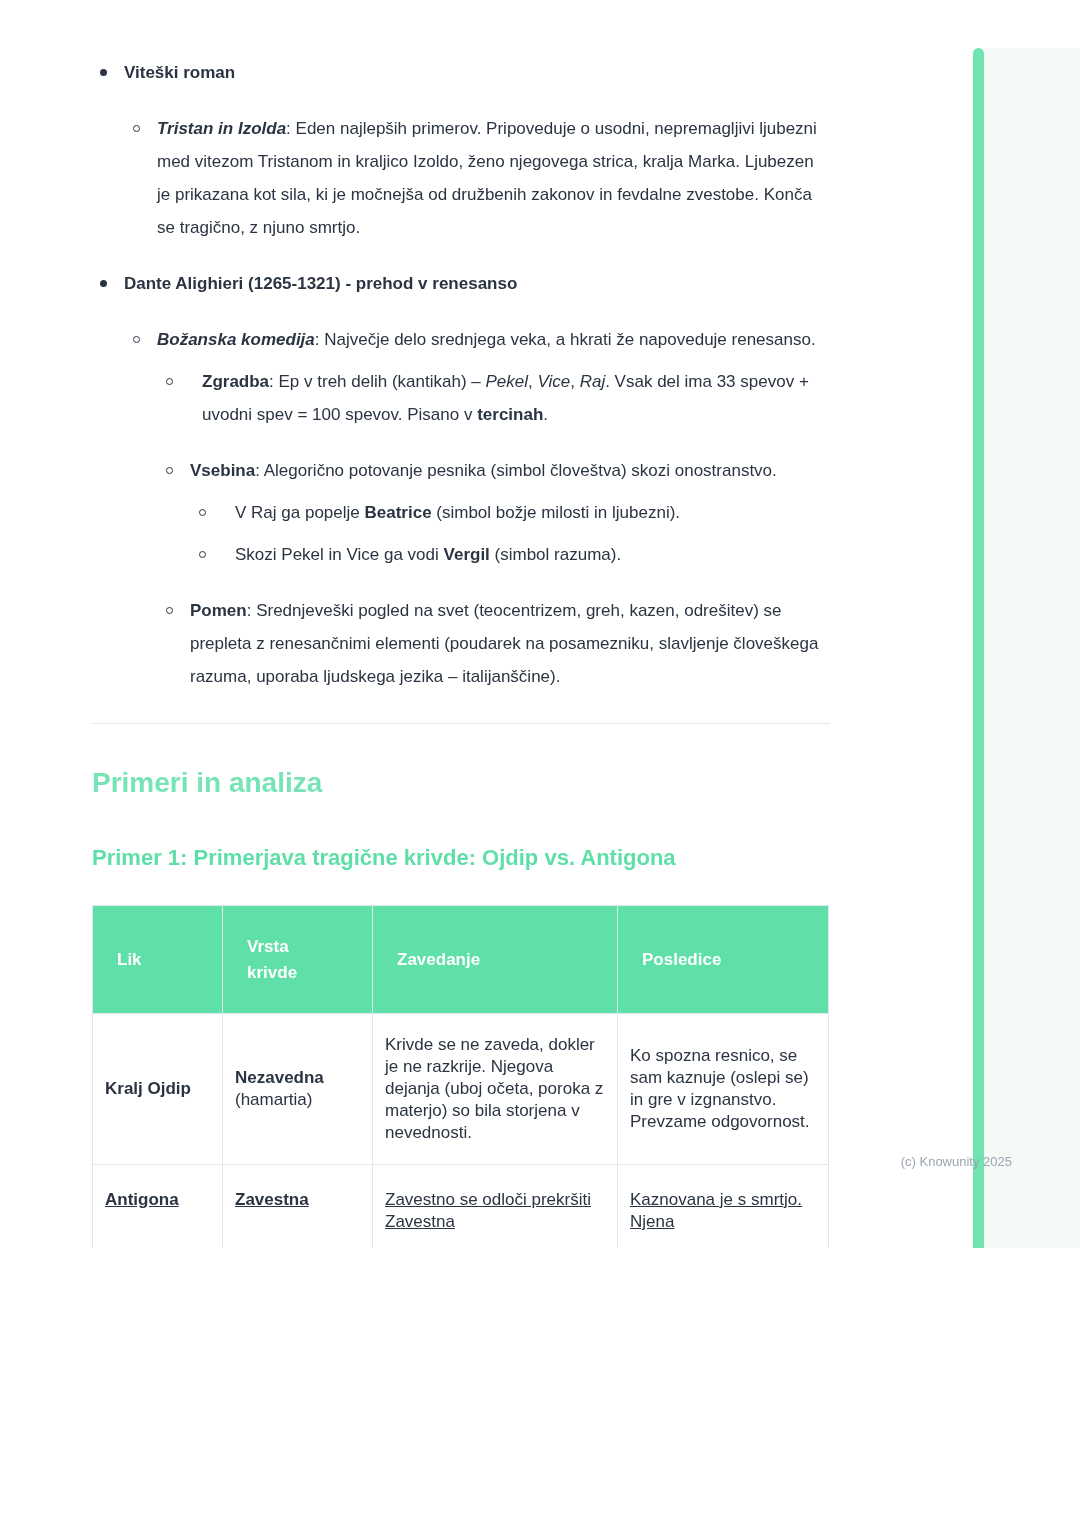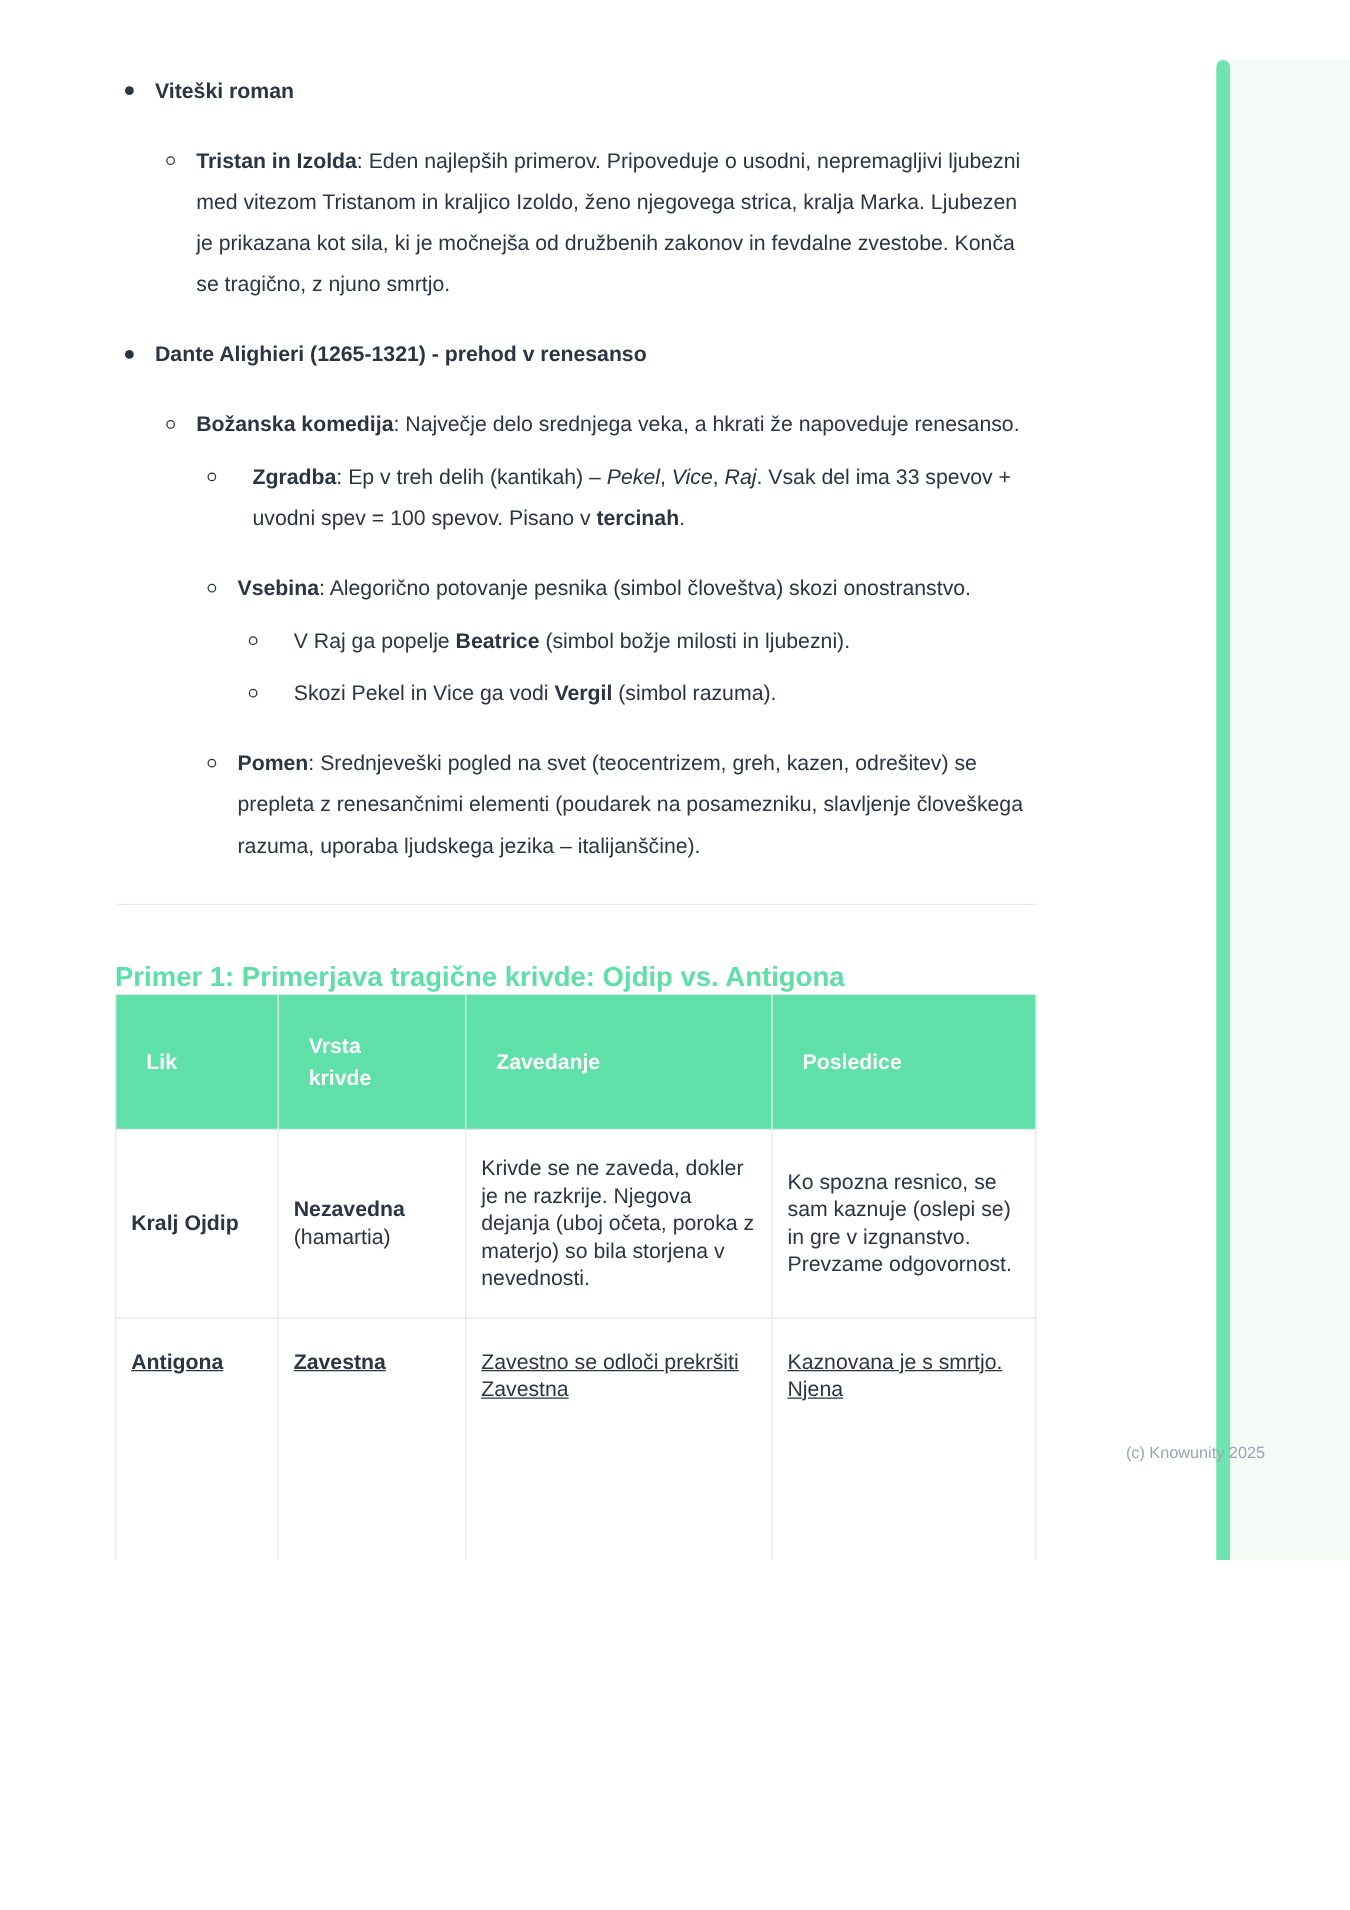--- a/index.html
+++ b/index.html
@@ -24,29 +24,29 @@
   .lvl-2 { margin-left: 33px; }
   .lvl-3 { margin-left: 66px; }
   .lvl-4 { margin-left: 99px; }
   .mt-0 { margin-top: 0; }
   .mt-sm { margin-top: 9px; gap: 12px; }
   .mt-lg { margin-top: 23px; }
 
   
   .rt-b { font-weight: 700; }
   .rt-i { font-style: italic; }
-  .rt-bi { font-weight: 700; }
+  .rt-bi { font-weight: 700; font-style: italic; }
 
   .divider { border: none; border-top: 1px solid #e6eaef; margin: 30px 0 0 0; }
 
   .h2 { margin: 42px 0 0 0; font-size: 28px; line-height: 34px; font-weight: 700; color: #76e4b5; }
   .h3 { margin: 44px 0 0 0; font-size: 22px; line-height: 27px; font-weight: 700; color: #5fdfa8; }
 
   
-  .cmp-table { width: 736px; border-collapse: collapse; table-layout: fixed; }
+  .cmp-table { margin-top: 34px; width: 736px; border-collapse: collapse; table-layout: fixed; }
   .cmp-table th, .cmp-table td { border: 1px solid #e2e7ee; text-align: left; }
   .cmp-table thead tr { height: 108px; }
   .cmp-table th { background: #5fe0a8; color: #ffffff; font-size: 17px; font-weight: 700; line-height: 26px; padding: 16px 24px; vertical-align: middle; }
   .cmp-table td { font-size: 17px; line-height: 22px; padding: 20px 12px; vertical-align: middle; }
   .hdr-narrow { display: inline-block; max-width: 80px; }
   .row-cut { height: 220px; text-decoration: underline; }
   .row-cut td { vertical-align: top; padding-top: 24px; }
 
   .footer { position: absolute; right: 68px; bottom: 79px; font-size: 13px; color: #9aa5b1; z-index: 5; }
 </style>
@@ -122,20 +122,21 @@
         <span class="bullet-col">
             <span class="dot circle"></span>
           </span>
         <div class="li-text"><span class="rt-b">Pomen</span><span>: Srednjeveški pogled na svet (teocentrizem, greh, kazen, odrešitev) se prepleta z renesančnimi elementi (poudarek na posamezniku, slavljenje človeškega razuma, uporaba ljudskega jezika – italijanščine).</span></div>
       </div>
 
     </section>
 
     <hr class="divider">
 
+    <h2 class="h2">Primeri in analiza</h2>
 
     <h3 class="h3">Primer 1: Primerjava tragične krivde: Ojdip vs. Antigona</h3>
 
     <table class="cmp-table">
       <colgroup>
         <col style="width:130px">
         <col style="width:150px">
         <col style="width:245px">
         <col style="width:211px">
       </colgroup>

